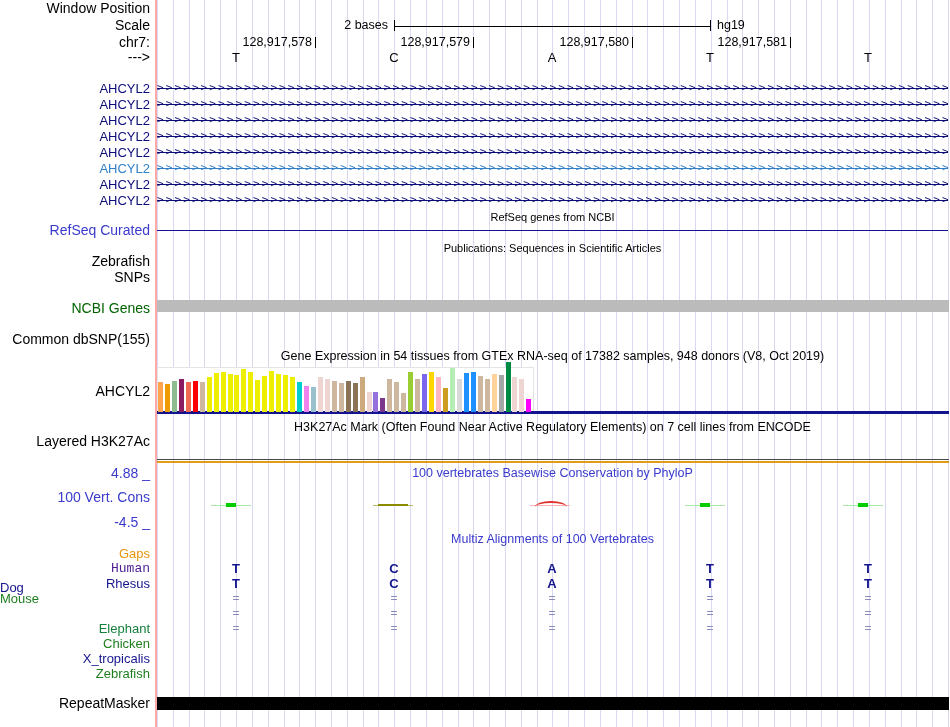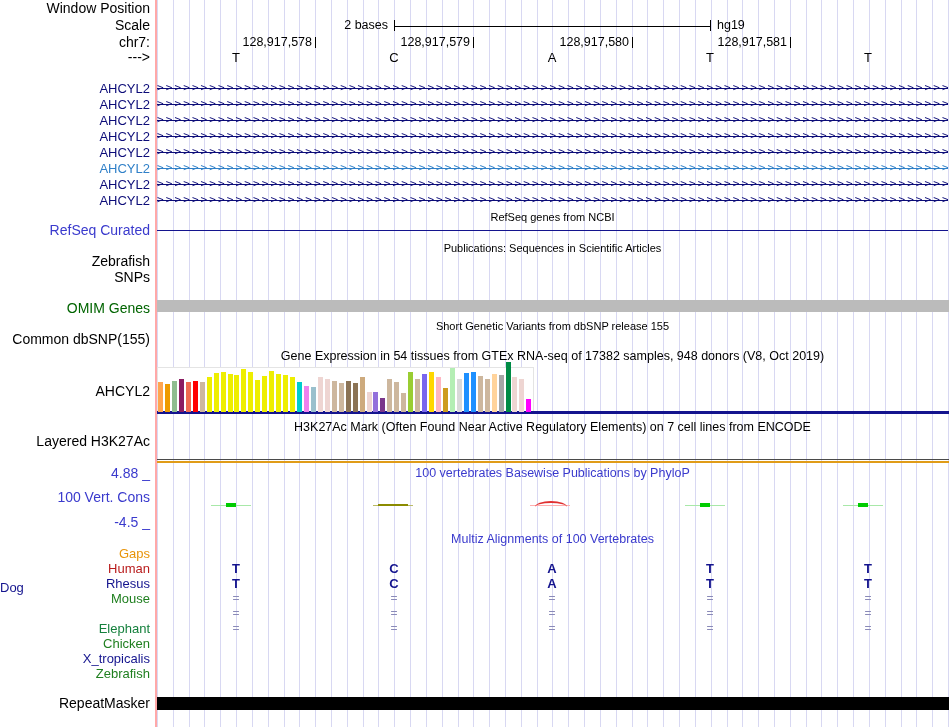--- a/index.html
+++ b/index.html
@@ -37,38 +37,37 @@
 
 
   <div class="title small" style="top:210px">RefSeq genes from NCBI</div>
   <div class="lbl blue" style="top:223px">RefSeq Curated</div>
   <div style="left:157px;top:229.5px;width:791px;height:1.5px;background:#14148E"></div>
 
   <div class="title small" style="top:241px">Publications: Sequences in Scientific Articles</div>
   <div class="lbl" style="top:254px">Zebrafish</div>
   <div class="lbl" style="top:270px">SNPs</div>
 
-  <div class="lbl green" style="top:301px">OMIM Genes</div>
+  <div class="lbl green" style="top:301px">NCBI Genes</div>
   <div style="left:157px;top:300px;width:792px;height:12px;background:#BBBBBB"></div>
 
-  <div class="title small" style="top:319px">Short Genetic Variants from dbSNP release 155</div>
   <div class="lbl" style="top:332px">Common dbSNP(155)</div>
 
   <div class="title" style="top:349px">Gene Expression in 54 tissues from GTEx RNA-seq of 17382 samples, 948 donors (V8, Oct 2019)</div>
   <div class="lbl" style="top:384px">AHCYL2</div>
   <div style="left:157px;top:367px;width:377px;height:45px;background:#fff;border:1px solid #E4E4E4"></div>
   <div style="left:157px;top:411px;width:792px;height:3px;background:#14148E"></div>
 
   <div class="title" style="top:420px">H3K27Ac Mark (Often Found Near Active Regulatory Elements) on 7 cell lines from ENCODE</div>
   <div class="lbl" style="top:434px">Layered H3K27Ac</div>
   <div style="left:157px;top:459px;width:792px;height:1px;background:#4A4A4A"></div>
   <div style="left:157px;top:460.5px;width:792px;height:2px;background:#E09C18"></div>
 
   <div class="lbl blue" style="top:466px">4.88 _</div>
-  <div class="title blue" style="top:466px">100 vertebrates Basewise Publications by PhyloP</div>
+  <div class="title blue" style="top:466px">100 vertebrates Basewise Conservation by PhyloP</div>
   <div class="lbl blue" style="top:490px">100 Vert. Cons</div>
   <div class="lbl blue" style="top:515px">-4.5 _</div>
 
   <div class="title blue" style="top:532px">Multiz Alignments of 100 Vertebrates</div>
 
   <div class="lbl" style="top:696px">RepeatMasker</div>
   <div style="left:157px;top:697px;width:792px;height:13px;background:#000"></div>
 <div style="position: absolute; left: 315px; top: 37px; width: 1.3px; height: 11px; background: rgb(0, 0, 0);"></div>
     <div style="position: absolute; left: 212px; top: 35px; width: 100px; text-align: right; font-size: 12.5px;">128,917,578</div>
     <div style="position: absolute; left: 473px; top: 37px; width: 1.3px; height: 11px; background: rgb(0, 0, 0);"></div>
@@ -180,33 +179,33 @@
     <div style="position: absolute; left: 226px; top: 503px; width: 10px; height: 4px; background: rgb(0, 204, 0);"></div>
     <div style="position: absolute; left: 373px; top: 504.5px; width: 40px; height: 1.5px; background: rgb(187, 187, 102);"></div>
     <div style="position: absolute; left: 378px; top: 503.5px; width: 30px; height: 2.5px; background: rgb(139, 139, 0);"></div>
     <div style="position: absolute; left: 530px; top: 505px; width: 40px; height: 1px; background: rgb(255, 176, 176);"></div>
     <div style="position: absolute; left: 535px; top: 501px; width: 32px; height: 6px; border-top: 2px solid rgb(224, 48, 48); border-radius: 50% / 100% 100% 0px 0px;"></div>
     <div style="position: absolute; left: 685px; top: 505px; width: 40px; height: 1px; background: rgb(168, 232, 168);"></div>
     <div style="position: absolute; left: 700px; top: 503px; width: 10px; height: 4px; background: rgb(0, 204, 0);"></div>
     <div style="position: absolute; left: 843px; top: 505px; width: 40px; height: 1px; background: rgb(168, 232, 168);"></div>
     <div style="position: absolute; left: 858px; top: 503px; width: 10px; height: 4px; background: rgb(0, 204, 0);"></div>
     <div style="position: absolute; left: 0px; top: 546px; width: 150px; text-align: right; font-size: 13px; line-height: 15px; color: rgb(232, 148, 10);">Gaps</div>
-    <div style="position: absolute; left: 0px; top: 561px; width: 150px; text-align: right; font-size: 13px; line-height: 15px; color: #b91c1c;">Human</div>
+    <div style="position: absolute; left: 0px; top: 561px; width: 150px; text-align: right; font-size: 13px; line-height: 15px; color: #4c1d95; font-family: Liberation Mono, monospace;">Human</div>
     <div style="position: absolute; left: 216px; top: 561px; width: 40px; text-align: center; font-size: 13px; line-height: 15px; font-weight: bold; color: rgb(20, 20, 142);">T</div>
     <div style="position: absolute; left: 374px; top: 561px; width: 40px; text-align: center; font-size: 13px; line-height: 15px; font-weight: bold; color: rgb(20, 20, 142);">C</div>
     <div style="position: absolute; left: 532px; top: 561px; width: 40px; text-align: center; font-size: 13px; line-height: 15px; font-weight: bold; color: rgb(20, 20, 142);">A</div>
     <div style="position: absolute; left: 690px; top: 561px; width: 40px; text-align: center; font-size: 13px; line-height: 15px; font-weight: bold; color: rgb(20, 20, 142);">T</div>
     <div style="position: absolute; left: 848px; top: 561px; width: 40px; text-align: center; font-size: 13px; line-height: 15px; font-weight: bold; color: rgb(20, 20, 142);">T</div>
     <div style="position: absolute; left: 0px; top: 576px; width: 150px; text-align: right; font-size: 13px; line-height: 15px; color: rgb(20, 20, 142);">Rhesus</div>
     <div style="position: absolute; left: 216px; top: 576px; width: 40px; text-align: center; font-size: 13px; line-height: 15px; font-weight: bold; color: rgb(20, 20, 142);">T</div>
     <div style="position: absolute; left: 374px; top: 576px; width: 40px; text-align: center; font-size: 13px; line-height: 15px; font-weight: bold; color: rgb(20, 20, 142);">C</div>
     <div style="position: absolute; left: 532px; top: 576px; width: 40px; text-align: center; font-size: 13px; line-height: 15px; font-weight: bold; color: rgb(20, 20, 142);">A</div>
     <div style="position: absolute; left: 690px; top: 576px; width: 40px; text-align: center; font-size: 13px; line-height: 15px; font-weight: bold; color: rgb(20, 20, 142);">T</div>
     <div style="position: absolute; left: 848px; top: 576px; width: 40px; text-align: center; font-size: 13px; line-height: 15px; font-weight: bold; color: rgb(20, 20, 142);">T</div>
-    <div style="position: absolute; left: 0px; top: 591px; width: 150px; text-align: right; font-size: 13px; line-height: 15px; color: rgb(31, 127, 31);">Mouse</div>
+    <div style="position: absolute; left: 0px; top: 591px; width: 150px; text-align: left; font-size: 13px; line-height: 15px; color: rgb(31, 127, 31);">Mouse</div>
     <div style="position: absolute; left: 216px; top: 591px; width: 40px; text-align: center; font-size: 12px; line-height: 15px; font-weight: normal; color: rgb(138, 138, 184);">=</div>
     <div style="position: absolute; left: 374px; top: 591px; width: 40px; text-align: center; font-size: 12px; line-height: 15px; font-weight: normal; color: rgb(138, 138, 184);">=</div>
     <div style="position: absolute; left: 532px; top: 591px; width: 40px; text-align: center; font-size: 12px; line-height: 15px; font-weight: normal; color: rgb(138, 138, 184);">=</div>
     <div style="position: absolute; left: 690px; top: 591px; width: 40px; text-align: center; font-size: 12px; line-height: 15px; font-weight: normal; color: rgb(138, 138, 184);">=</div>
     <div style="position: absolute; left: 848px; top: 591px; width: 40px; text-align: center; font-size: 12px; line-height: 15px; font-weight: normal; color: rgb(138, 138, 184);">=</div>
     <div style="position: absolute; left: 0px; top: 580px; width: 150px; text-align: left; font-size: 13px; line-height: 15px; color: rgb(20, 20, 142);">Dog</div>
     <div style="position: absolute; left: 216px; top: 606px; width: 40px; text-align: center; font-size: 12px; line-height: 15px; font-weight: normal; color: rgb(138, 138, 184);">=</div>
     <div style="position: absolute; left: 374px; top: 606px; width: 40px; text-align: center; font-size: 12px; line-height: 15px; font-weight: normal; color: rgb(138, 138, 184);">=</div>
     <div style="position: absolute; left: 532px; top: 606px; width: 40px; text-align: center; font-size: 12px; line-height: 15px; font-weight: normal; color: rgb(138, 138, 184);">=</div>
     <div style="position: absolute; left: 690px; top: 606px; width: 40px; text-align: center; font-size: 12px; line-height: 15px; font-weight: normal; color: rgb(138, 138, 184);">=</div>

